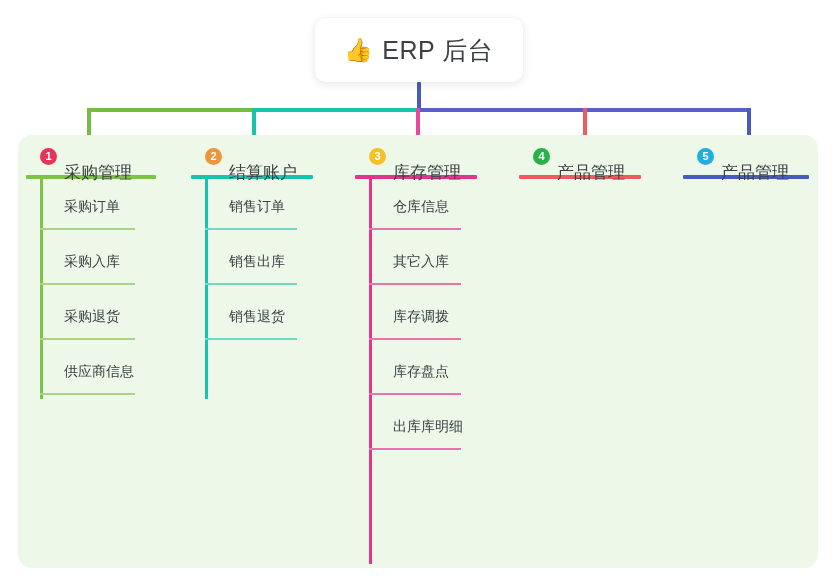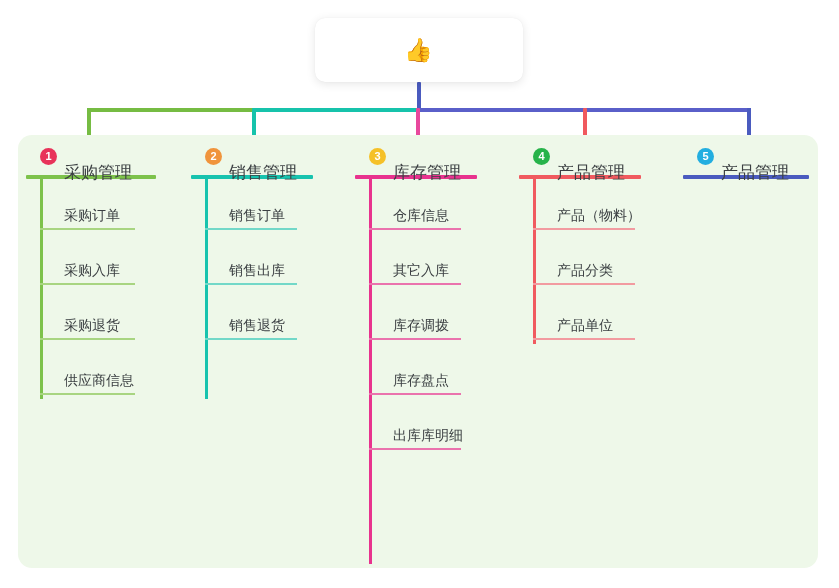--- a/index.html
+++ b/index.html
@@ -53,21 +53,21 @@
   }
   .col-title { font-size: 17px; color: #3c4043; white-space: nowrap; margin-top: 33px; }
   .head-rule { height: 4px; margin-top: 6px; border-radius: 1px; }
 
   .items { position: relative; margin-top: 0; }
   .spine { position: absolute; left: 14px; top: 0; width: 3px; }
   .item {
     position: relative; height: 55px;
   }
   .item-label {
-    position: absolute; left: 38px; bottom: 9px;
+    position: absolute; left: 38px; bottom: 18px;
     font-size: 14px; color: #3c4043; white-space: nowrap;
   }
   .item-rule {
     position: absolute; left: 14px; bottom: 4px;
     height: 2px;
   }
 </style>
 </head>
 <body style="background: rgb(255, 255, 255);">
 
@@ -82,20 +82,21 @@
   <div class="conn vbar" style="left: 87px; top: 108px; height: 33px; background: rgb(118, 188, 67);"></div>
   <div class="conn vbar" style="left: 252px; top: 108px; height: 33px; background: rgb(22, 195, 171);"></div>
   <div class="conn vbar" style="left: 416px; top: 108px; height: 33px; background: rgb(232, 72, 157);"></div>
   <div class="conn vbar" style="left: 583px; top: 108px; height: 33px; background: rgb(240, 89, 94);"></div>
   <div class="conn vbar" style="left: 747px; top: 108px; height: 33px; background: rgb(74, 91, 191);"></div>
 
   <div id="panel" style="background: rgb(238, 248, 233);"></div>
 
   <div id="root-node">
     <span class="thumb">👍</span>
+    <span class="rtitle">ERP 后台</span>
   </div>
 
   <div id="columns-host">
       <div class="col" style="left: 26px;">
         <div class="col-head">
           <span class="badge" style="background: rgb(232, 51, 90);">1</span>
           <span class="col-title">采购管理</span>
         </div>
         <div class="head-rule" style="background: rgb(125, 194, 75); width: 130px;"></div>
         <div class="items">
@@ -114,21 +115,21 @@
           </div>
           <div class="item">
             <span class="item-label">供应商信息</span>
             <div class="item-rule" style="background: rgb(168, 213, 129); width: 95px;"></div>
           </div>
         </div>
       </div>
       <div class="col" style="left: 191px;">
         <div class="col-head">
           <span class="badge" style="background: rgb(240, 148, 60);">2</span>
-          <span class="col-title">销售管理</span>
+          <span class="col-title">结算账户</span>
         </div>
         <div class="head-rule" style="background: rgb(23, 195, 174); width: 122px;"></div>
         <div class="items">
           <div class="spine" style="background: rgb(23, 195, 174); height: 220px;"></div>
           <div class="item">
             <span class="item-label">销售订单</span>
             <div class="item-rule" style="background: rgb(114, 216, 200); width: 92px;"></div>
           </div>
           <div class="item">
             <span class="item-label">销售出库</span>
@@ -169,35 +170,20 @@
             <div class="item-rule" style="background: rgb(234, 115, 173); width: 92px;"></div>
           </div>
         </div>
       </div>
       <div class="col" style="left: 519px;">
         <div class="col-head">
           <span class="badge" style="background: rgb(39, 179, 74);">4</span>
           <span class="col-title">产品管理</span>
         </div>
         <div class="head-rule" style="background: rgb(240, 90, 95); width: 122px;"></div>
-        <div class="items">
-          <div class="spine" style="background: rgb(240, 90, 95); height: 165px;"></div>
-          <div class="item">
-            <span class="item-label">产品（物料）</span>
-            <div class="item-rule" style="background: rgb(242, 155, 160); width: 102px;"></div>
-          </div>
-          <div class="item">
-            <span class="item-label">产品分类</span>
-            <div class="item-rule" style="background: rgb(242, 155, 160); width: 102px;"></div>
-          </div>
-          <div class="item">
-            <span class="item-label">产品单位</span>
-            <div class="item-rule" style="background: rgb(242, 155, 160); width: 102px;"></div>
-          </div>
-        </div>
       </div>
       <div class="col" style="left: 683px;">
         <div class="col-head">
           <span class="badge" style="background: rgb(35, 174, 224);">5</span>
           <span class="col-title">产品管理</span>
         </div>
         <div class="head-rule" style="background: rgb(74, 91, 191); width: 126px;"></div>
       </div>
     </div>
 

